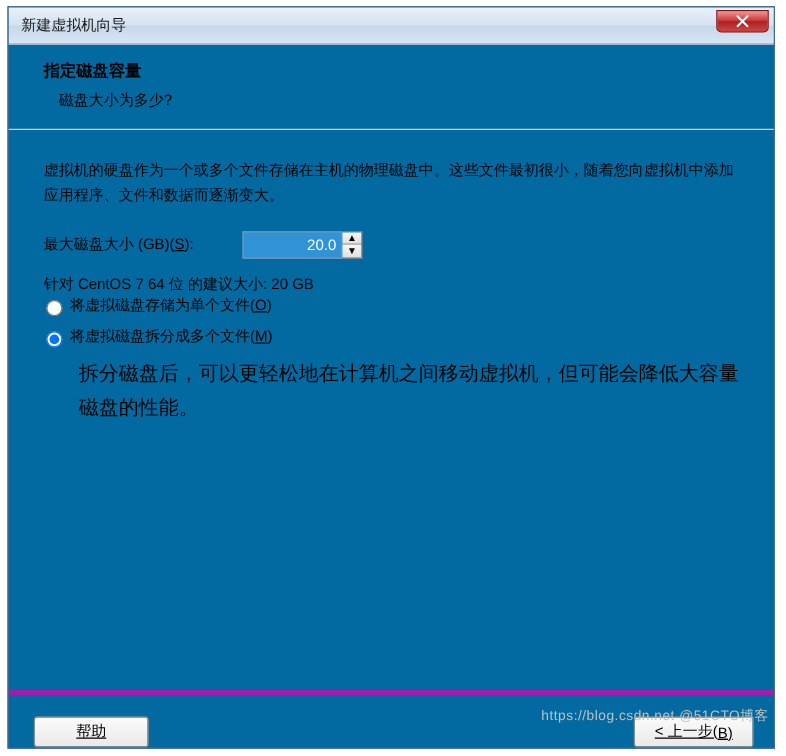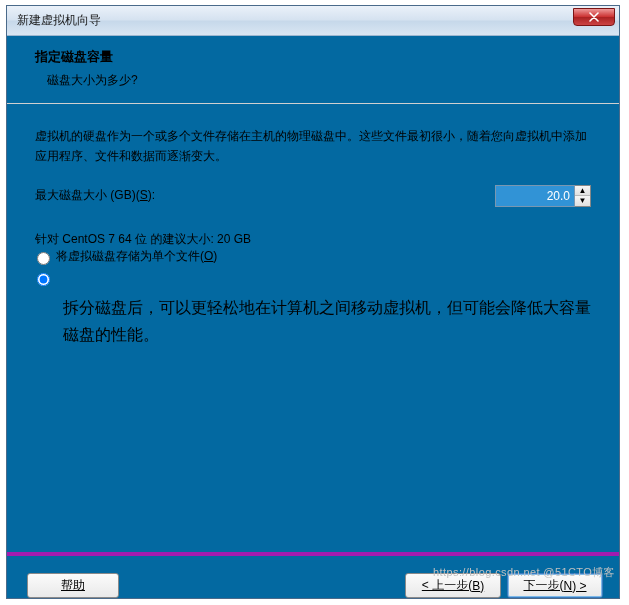--- a/index.html
+++ b/index.html
@@ -55,23 +55,22 @@
     }
     .header-title { font-size: 13px; font-weight: bold; margin-bottom: 6px; }
     .header-sub { font-size: 12px; margin-left: 12px; }
 
     .content {
       flex: 1;
       padding: 22px 28px 10px 28px;
     }
     .paragraph { font-size: 12px; line-height: 1.7; margin-bottom: 18px; }
     .size-row {
-      display: flex; align-items: center; margin-bottom: 24px;
+      display: flex; align-items: center; margin-bottom: 12px;
       gap: 1px;
-      justify-content: space-between;
     }
     .size-label { font-size: 12px; }
     .underline { text-decoration: underline; }
     .spinner-wrap {
       display: flex; align-items: stretch;
       margin-left: 38px;
     }
     .spinner-input {
       width: 80px; height: 22px;
       border: 1px solid #7a97b0;
@@ -175,37 +174,35 @@
 
       <label class="radio-row">
         <input type="radio" name="disk-split" style="">
         <span>
           <span>将虚拟磁盘存储为单个文件(</span><span class="underline">O</span><span>)</span>
         </span>
       </label>
 
       <label class="radio-row">
         <input type="radio" name="disk-split" checked="" style="">
+        <span>
+          <span>将虚拟磁盘拆分成多个文件(</span><span class="underline">M</span><span>)</span>
+        </span>
       </label>
 
       <div class="radio-note">拆分磁盘后，可以更轻松地在计算机之间移动虚拟机，但可能会降低大容量磁盘的性能。</div>
 
     </div>
 
     <div class="footer">
       <button class="btn help">帮助</button>
       <span class="spacer"></span>
       <button class="btn">
         <span>&lt; 上一步(</span>
           <span class="underline">B</span>
           <span>)</span>
       </button>
-      <button class="btn default">
-        <span>下一步(</span>
-          <span class="underline">N</span>
-          <span>) &gt;</span>
-      </button>
     </div>
 
   </div>
 
   <div class="watermark">https://blog.csdn.net @51CTO博客</div>
 </div>
 
 </body></html>

